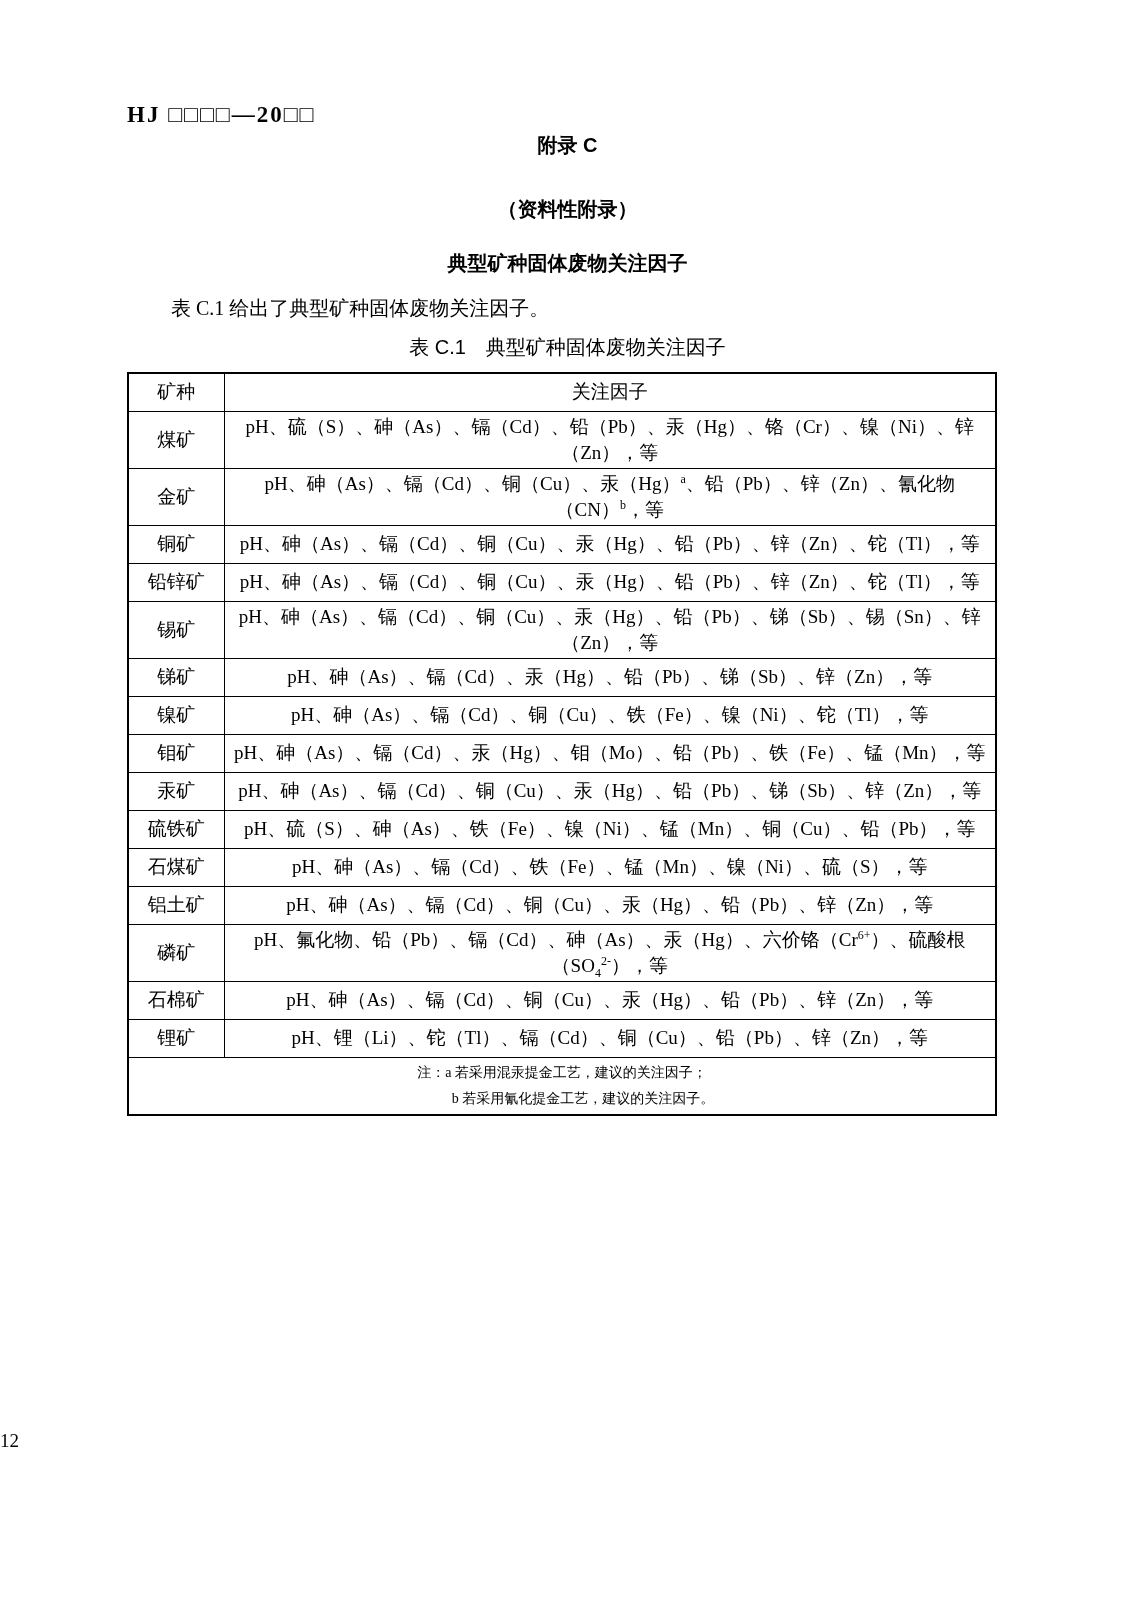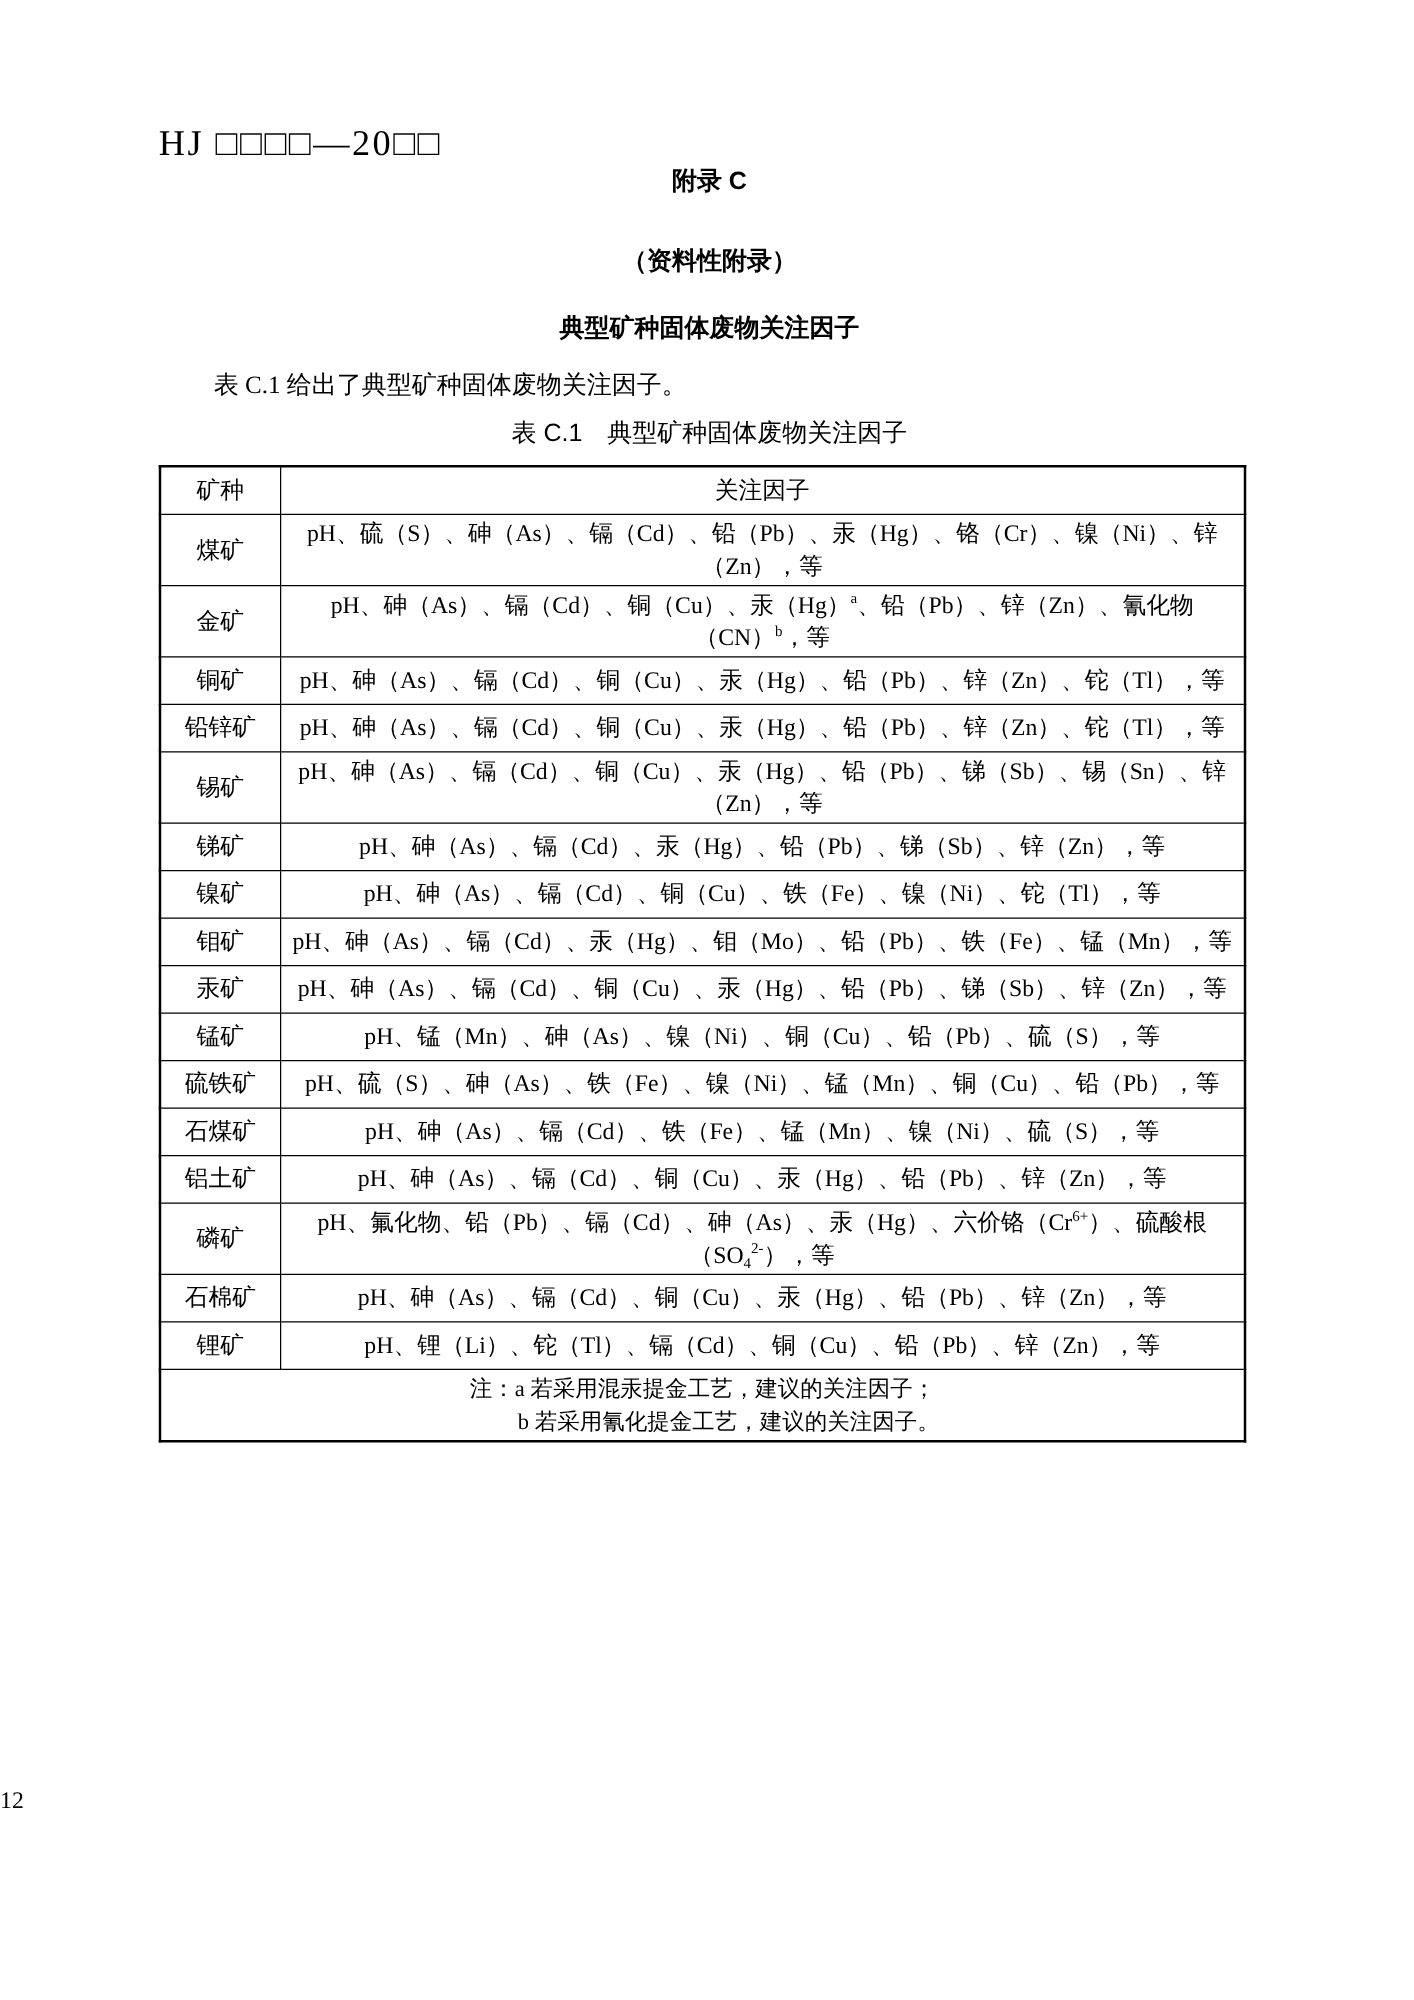--- a/index.html
+++ b/index.html
@@ -10,22 +10,22 @@
     font-family: "Liberation Serif", "DejaVu Serif", serif;
     position: relative;
     overflow: hidden;
   }
   .page {
     position: relative;
     width: 1131px; height: 1600px;
     padding: 100px 123px 0 127px;
   }
   .doc-header {
-    font-size: 29px;
-    font-weight: normal;
+    font-size: 23px;
+    font-weight: bold;
     letter-spacing: 2px;
     line-height: 30px;
   }
   .h-center {
     text-align: center;
     font-family: "Liberation Sans", "DejaVu Sans", sans-serif;
     font-weight: bold;
     font-size: 20px;
     line-height: 24px;
   }
@@ -64,21 +64,21 @@
   }
   table.factors col.c-mineral { width: 96px; }
   table.factors sup, table.factors sub {
     font-size: 12px;
     line-height: 0;
   }
   td.note-cell {
     text-align: left;
     height: auto;
     padding: 6px 10px 8px 10px;
-    font-size: 18px;
+    font-size: 14px;
     line-height: 26px;
   }
   td.note-cell .note-line-2 { padding-left: 42px; }
   .page-number {
     position: absolute;
     top: 1430px;
     left: 0;
     width: 1131px;
     font-size: 19px;
   }
@@ -143,24 +143,20 @@
         </tr>
         <tr>
           <td>钼矿</td>
           <td>pH、砷（As）、镉（Cd）、汞（Hg）、钼（Mo）、铅（Pb）、铁（Fe）、锰（Mn），等</td>
         </tr>
         <tr>
           <td>汞矿</td>
           <td>pH、砷（As）、镉（Cd）、铜（Cu）、汞（Hg）、铅（Pb）、锑（Sb）、锌（Zn），等</td>
         </tr>
         <tr>
-          <td>锰矿</td>
-          <td>pH、锰（Mn）、砷（As）、镍（Ni）、铜（Cu）、铅（Pb）、硫（S），等</td>
-        </tr>
-        <tr>
           <td>硫铁矿</td>
           <td>pH、硫（S）、砷（As）、铁（Fe）、镍（Ni）、锰（Mn）、铜（Cu）、铅（Pb），等</td>
         </tr>
         <tr>
           <td>石煤矿</td>
           <td>pH、砷（As）、镉（Cd）、铁（Fe）、锰（Mn）、镍（Ni）、硫（S），等</td>
         </tr>
         <tr>
           <td>铝土矿</td>
           <td>pH、砷（As）、镉（Cd）、铜（Cu）、汞（Hg）、铅（Pb）、锌（Zn），等</td>

